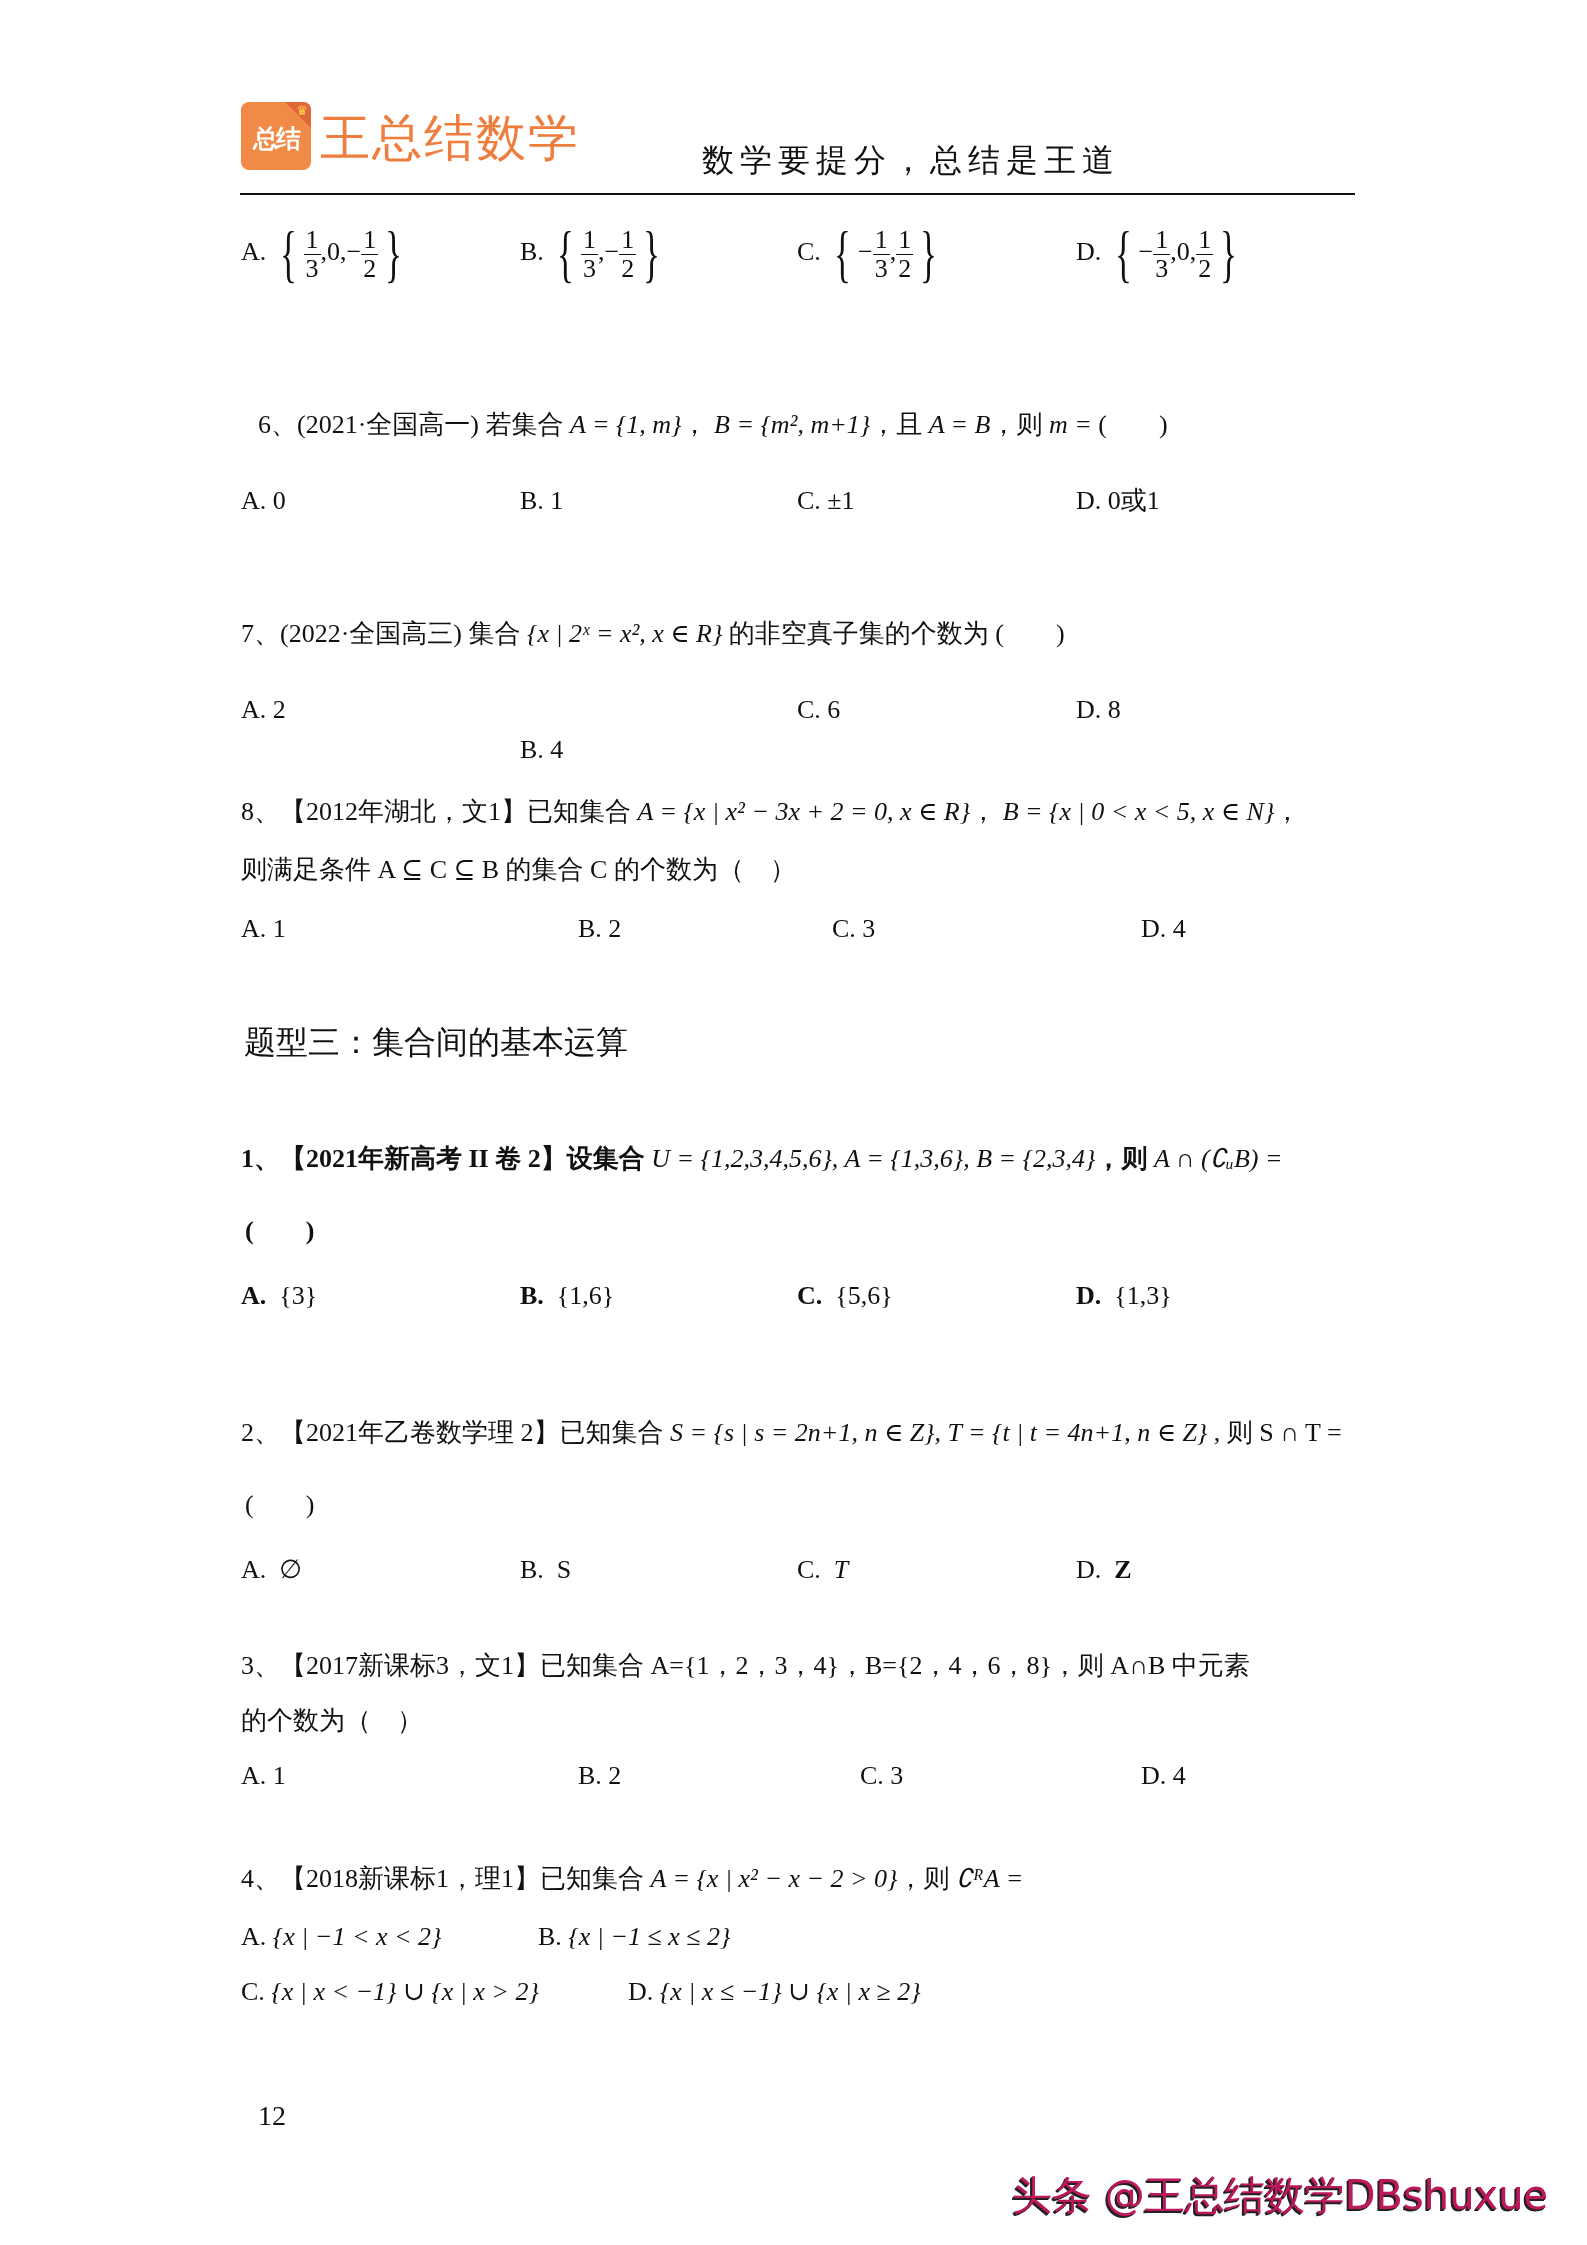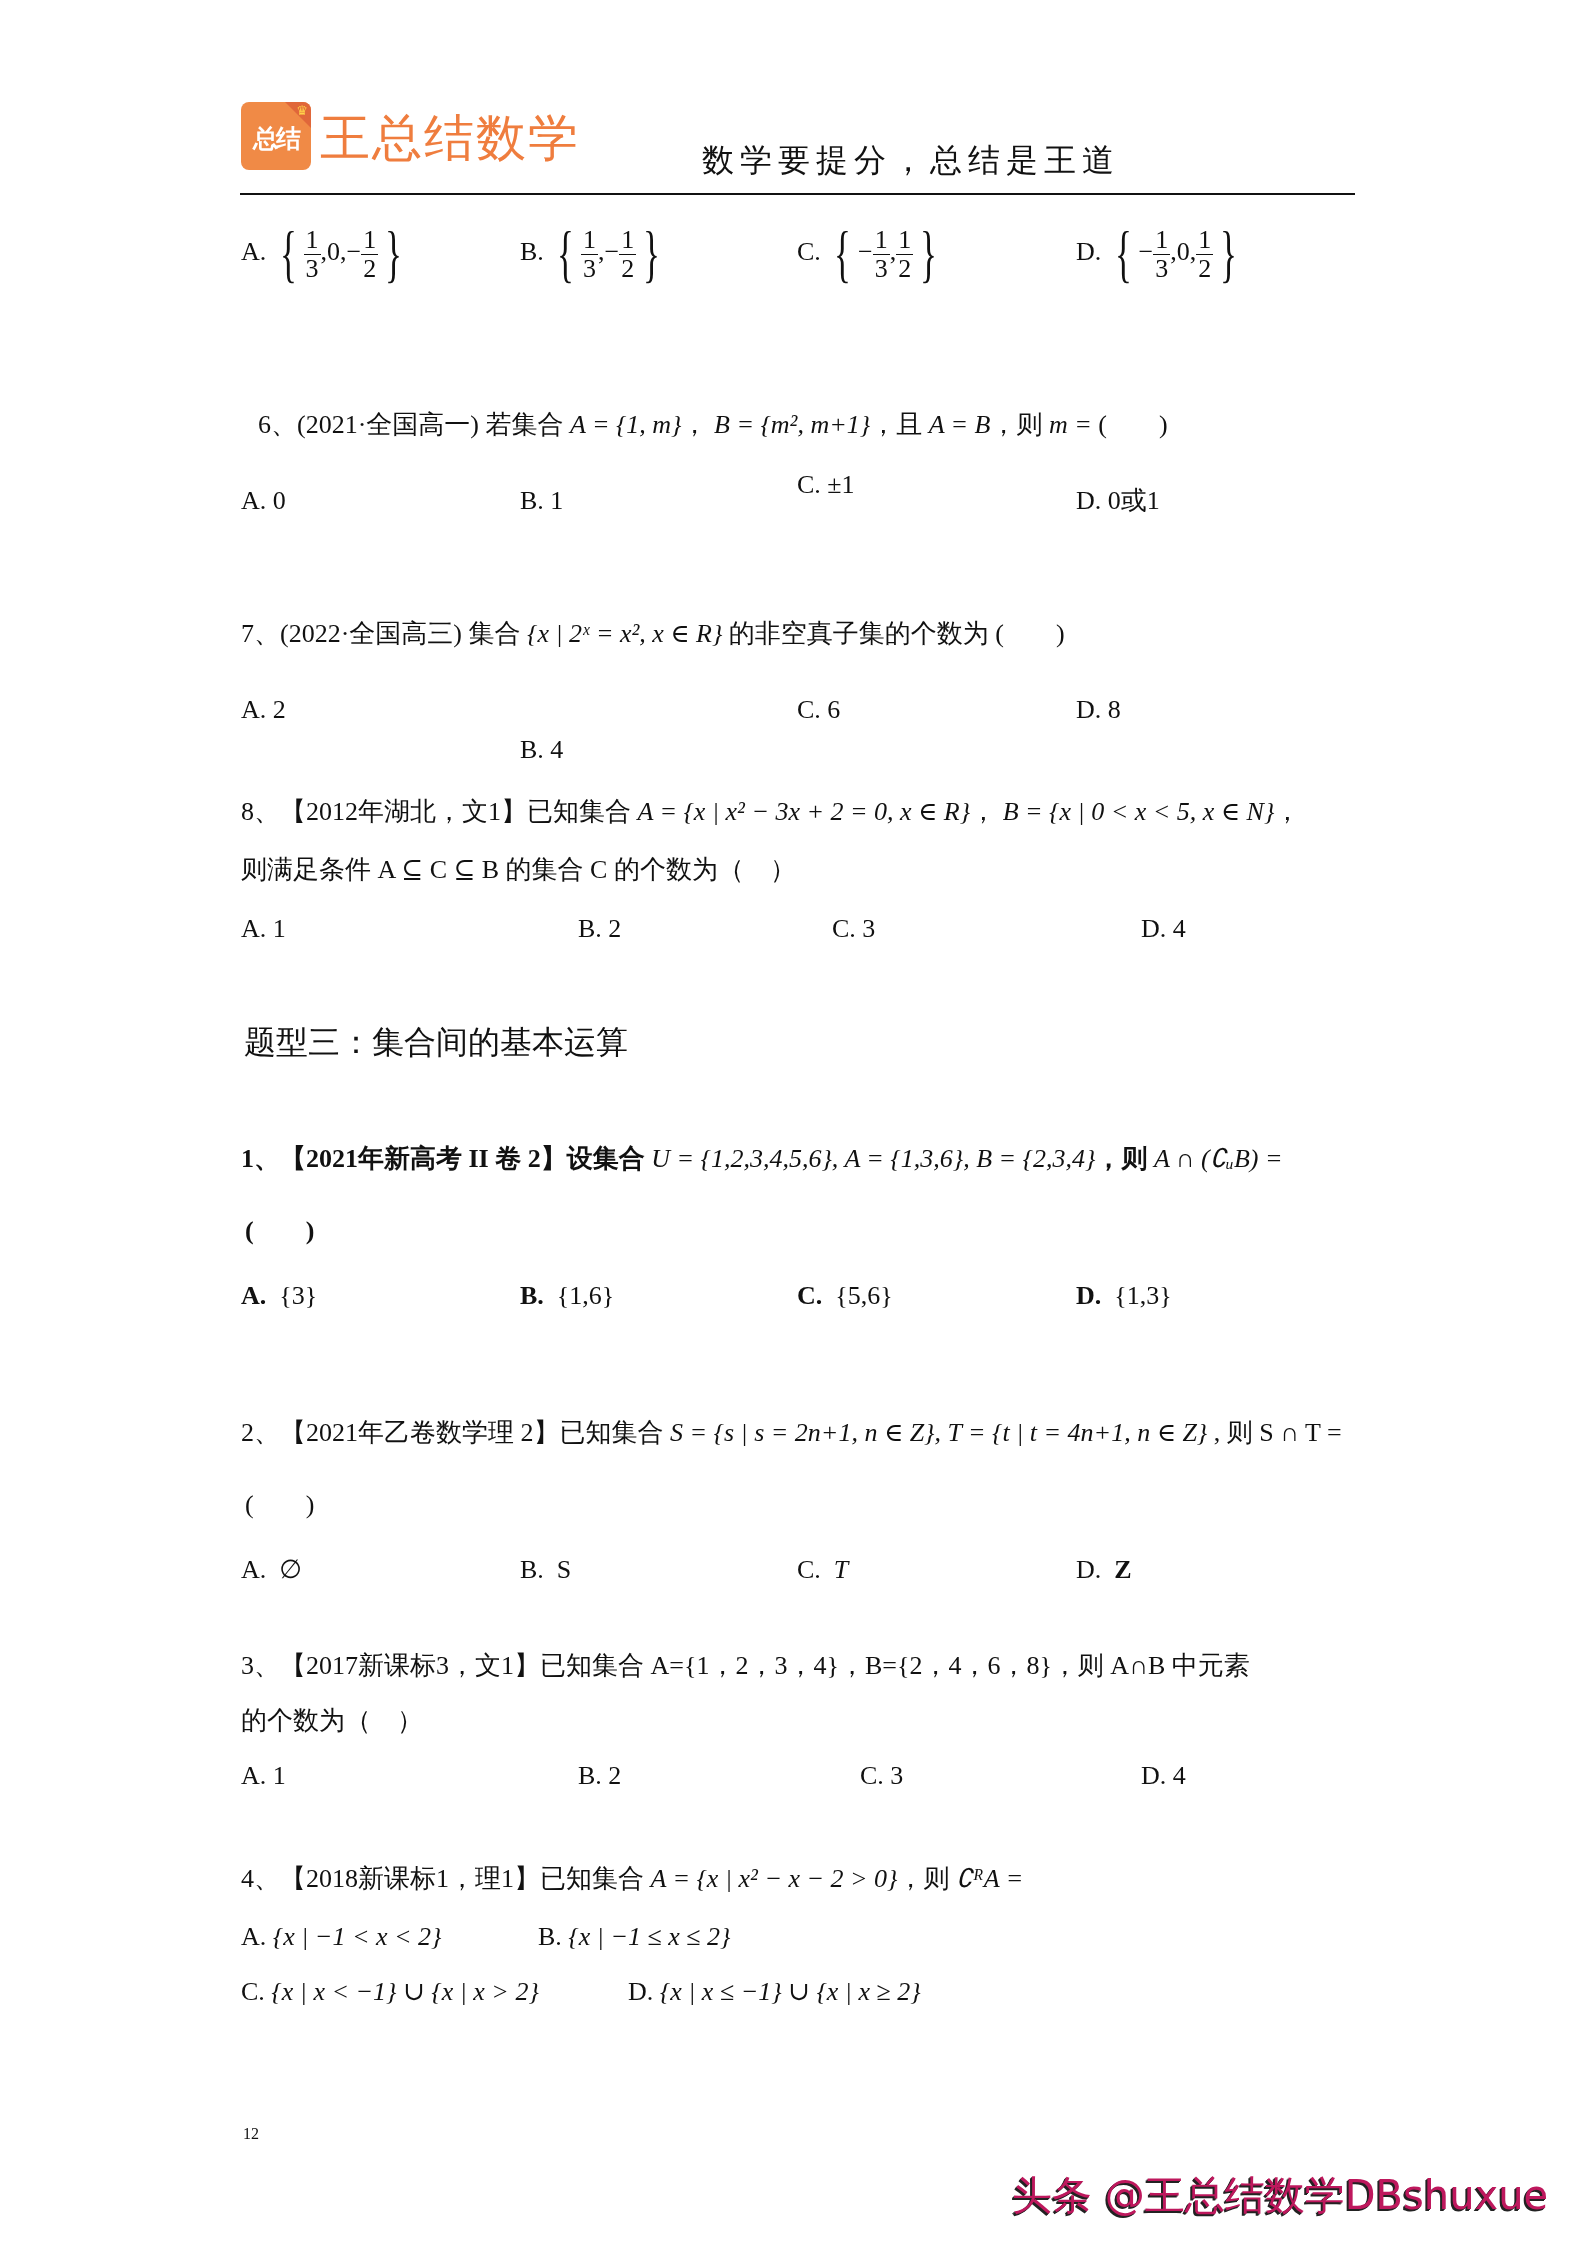--- a/index.html
+++ b/index.html
@@ -20,21 +20,21 @@
   .logo-text{position:absolute;left:320px;top:108px;font-family:"DejaVu Sans",sans-serif;
             font-size:50px;color:#ef7d3e;letter-spacing:2px;line-height:60px;}
   .slogan{position:absolute;left:702px;top:140px;font-size:32px;letter-spacing:6px;line-height:40px;
             font-family:"DejaVu Serif",serif;}
   .rule{position:absolute;left:240px;top:193px;width:1115px;height:2px;background:#111;}
   .frac{display:inline-block;vertical-align:middle;text-align:center;line-height:28px;font-size:26px;}
   .frac span{display:block;}
   .frac .num{border-bottom:1.5px solid #111;padding:0 2px;}
   .brace{font-size:64px;line-height:64px;vertical-align:middle;font-weight:normal;display:inline-block;transform:scaleX(0.55);}
   .heading{position:absolute;left:244px;top:1018px;font-size:32px;line-height:48px;font-family:Liberation Sans, sans-serif;}
-  .pagenum{position:absolute;left:243px;top:2100px;font-size:16px;margin-top:25px;}
+  .pagenum{position:absolute;left:258px;top:2100px;font-size:28px;}
   .watermark{position:absolute;left:1012px;top:2168px;font-family:"DejaVu Sans",sans-serif;font-size:40px;
              color:#be185d;text-shadow:-2px 2px 0 #222, -1px 1px 0 #222;letter-spacing:0px;}
 </style>
 </head>
 <body>
 
 <div class="logo-box">
   <div class="corner"></div>
   <div class="crown">♛</div>
   <div class="txt">总结</div>
@@ -63,21 +63,21 @@
 <div class="abs q" style="left:258px;top:408px;">
   <span>6、(2021·全国高一) 若集合</span>
   <i class="m">A = {1, m}</i><span>，</span>
   <i class="m">B = {m², m+1}</i><span>，且</span>
   <i class="m">A = B</i><span>，则</span>
   <i class="m">m =</i>
   <span>(　　)</span>
 </div>
 <div class="abs opt" style="left:241px;top:484px;"><span>A.</span> <span>0</span></div>
 <div class="abs opt" style="left:520px;top:484px;"><span>B.</span> <span>1</span></div>
-<div class="abs opt" style="left:797px;top:468px;"><span>C.</span> <span>±1</span></div>
+<div class="abs opt" style="left:797px;top:484px;"><span>C.</span> <span>±1</span></div>
 <div class="abs opt" style="left:1076px;top:484px;"><span>D.</span> <span>0或1</span></div>
 
 <div class="abs q" style="left:241px;top:617px;">
   <span>7、(2022·全国高三) 集合</span>
   <i class="m">{x | 2ˣ = x², x ∈ R}</i>
   <span>的非空真子集的个数为</span>
   <span>(　　)</span>
 </div>
 <div class="abs opt" style="left:241px;top:693px;"><span>A.</span> <span>2</span></div>
 <div class="abs opt" style="left:520px;top:693px;margin-top:40px;"><span>B.</span> <span>4</span></div>

